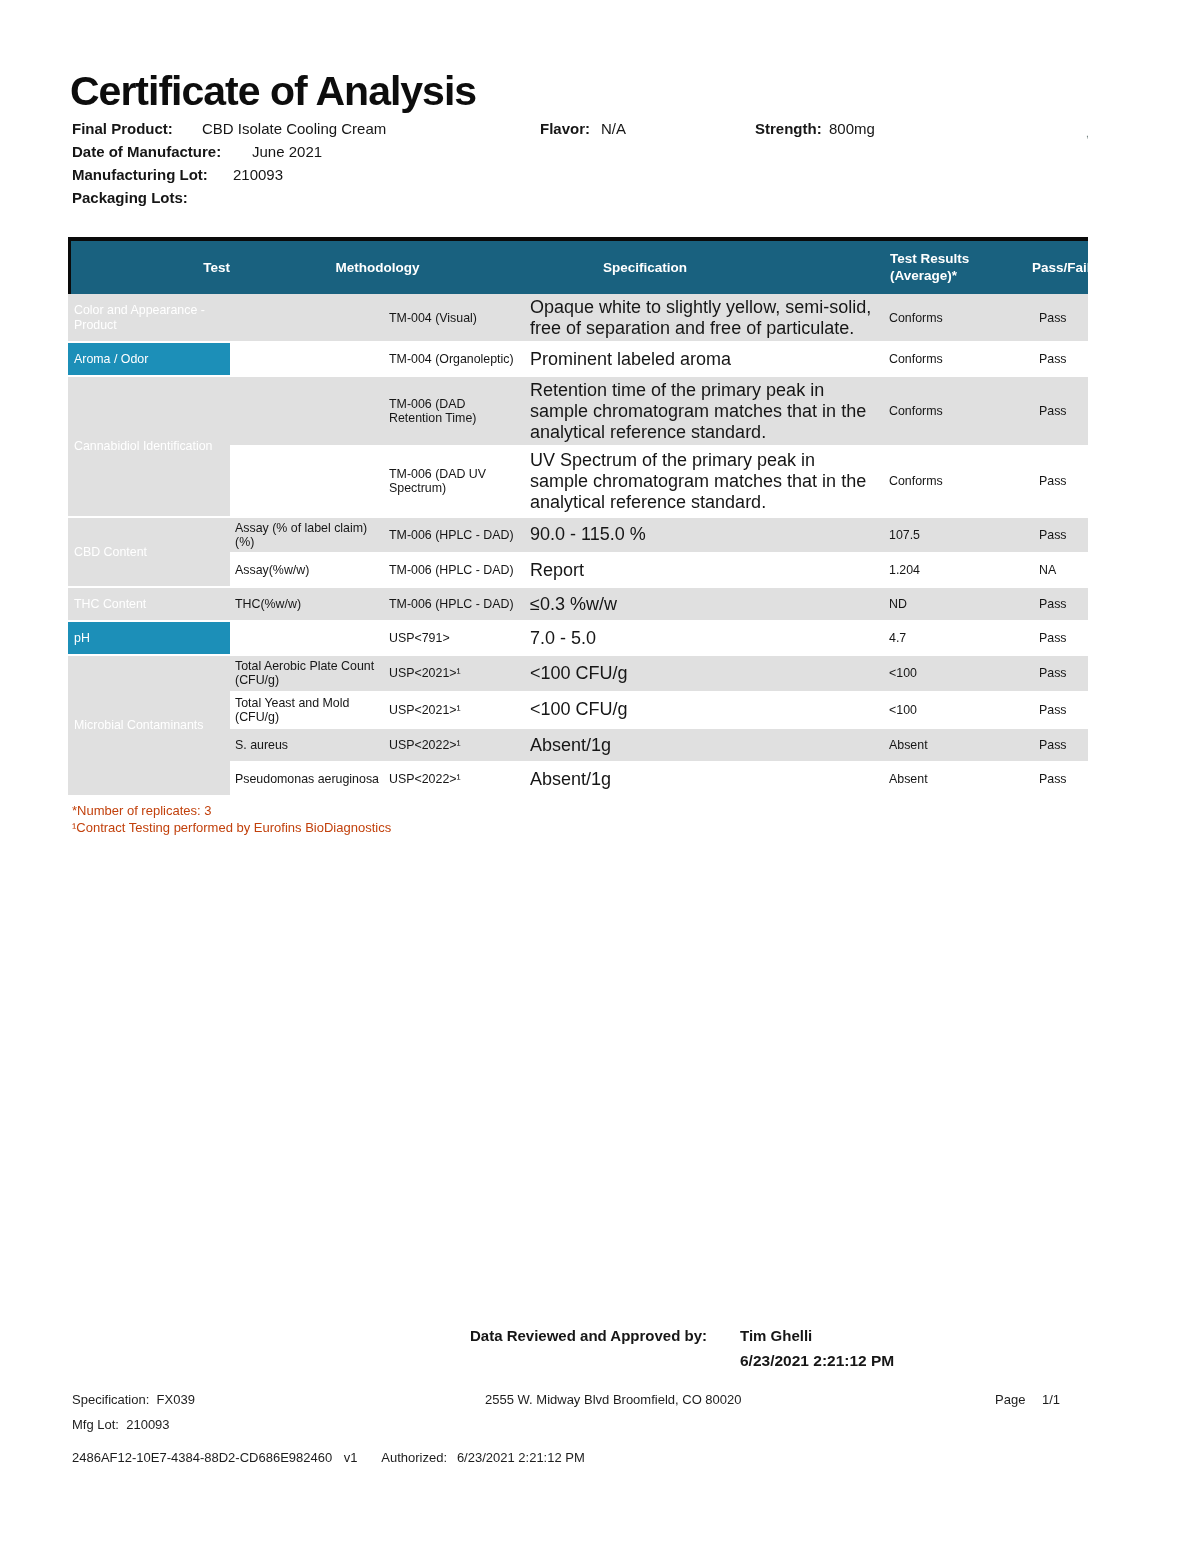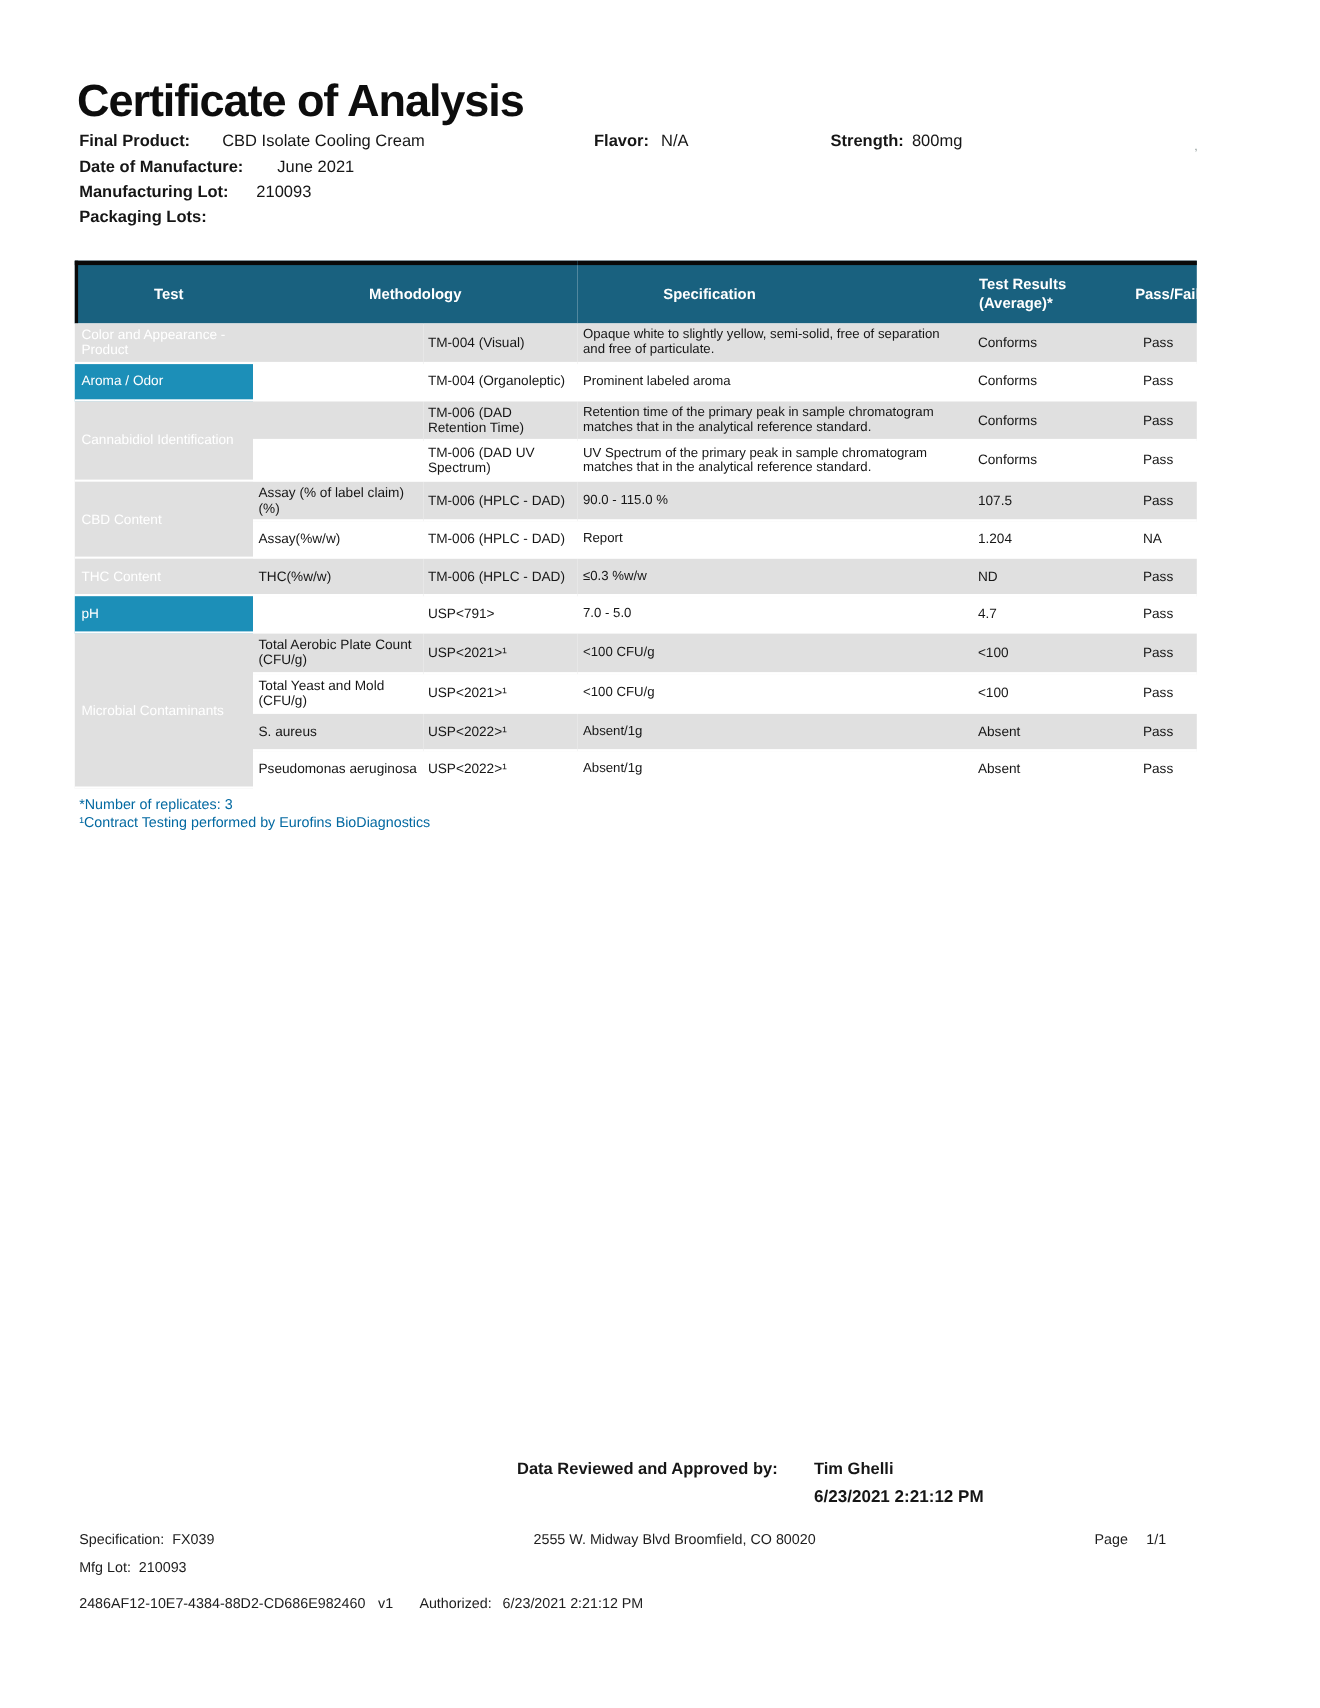--- a/index.html
+++ b/index.html
@@ -19,43 +19,43 @@
   .fields .lbl{font-weight:700;position:absolute;top:0;}
   .fields .val{position:absolute;top:0;font-weight:400;}
   
   .table-wrap{position:absolute;left:68px;top:237px;width:1062px;}
   table.coa{border-collapse:separate;border-spacing:0;table-layout:fixed;width:1062px;}
   table.coa th{
     background:var(--table-header-bg,#19617F);color:#fff;font-size:13.5px;font-weight:700;
     vertical-align:middle;height:49px;padding:2px 0;
     border-top:4px solid var(--border-black,#0a0a0a);
   }
-  table.coa th.h-test{text-align:center;padding-left:6px;border-left:3px solid var(--border-black,#0a0a0a);}
+  table.coa th.h-test{text-align:right;padding-left:6px;border-left:3px solid var(--border-black,#0a0a0a);}
   table.coa th.h-meth{text-align:center;margin-top:16px;}
   table.coa th.h-spec{text-align:center;padding-right:115px;}
   table.coa th.h-res{text-align:left;padding-left:10px;line-height:1.25;}
   table.coa th.h-pass{text-align:left;padding-left:2px;}
   table.coa td{
     font-size:12.4px;line-height:1.15;vertical-align:middle;
     border-bottom:2px solid #ffffff;padding:3px 4px;background:#fff;color:#161616;
   }
   table.coa tr{height:34px;}
   table.coa tr.r-first{height:32px;}
   table.coa tr.shaded td{background:var(--row-shade,#E0E0E0);}
   table.coa td.t-label{
     background:var(--group-label-bg,#1C8FB8);color:#ffffff;
     padding:3px 2px 3px 6px;font-size:12.4px;
   }
   table.coa td.c-sub{padding-left:5px;}
   table.coa td.c-meth{padding-left:4px;}
-  table.coa td.c-spec{padding-left:5px;font-size:12px;}
+  table.coa td.c-spec{padding-left:5px;font-size:18px;}
   table.coa td.c-res{padding-left:9px;}
   table.coa td.c-pass{padding-left:9px;}
   
-  .footnotes{margin:5px 0 0 4px;font-size:13px;line-height:17px;color:#0369a1;}
+  .footnotes{margin:5px 0 0 4px;font-size:13px;line-height:17px;color:#c2410c;}
   
   .sig-label{position:absolute;left:470px;top:1327px;font-size:15px;font-weight:700;}
   .sig-name{position:absolute;left:740px;top:1327px;font-size:15px;font-weight:600;}
   .sig-date{position:absolute;left:740px;top:1352px;font-size:15.5px;font-weight:700;}
   
   .ft{position:absolute;font-size:13px;color:#1d1d1d;}
   .ft-spec{left:72px;top:1392px;}
   .ft-mfg{left:72px;top:1417px;}
   .ft-addr{left:485px;top:1392px;}
   .ft-page-label{left:995px;top:1392px;}

